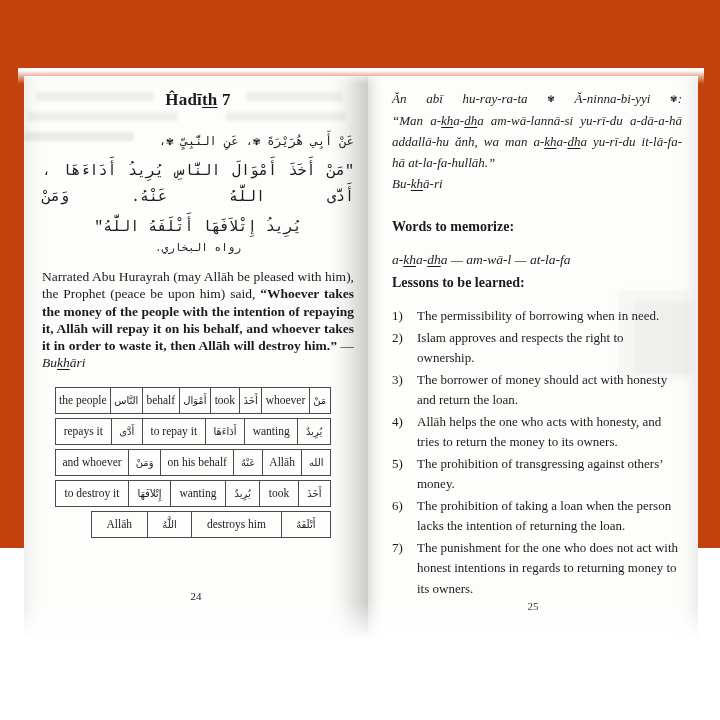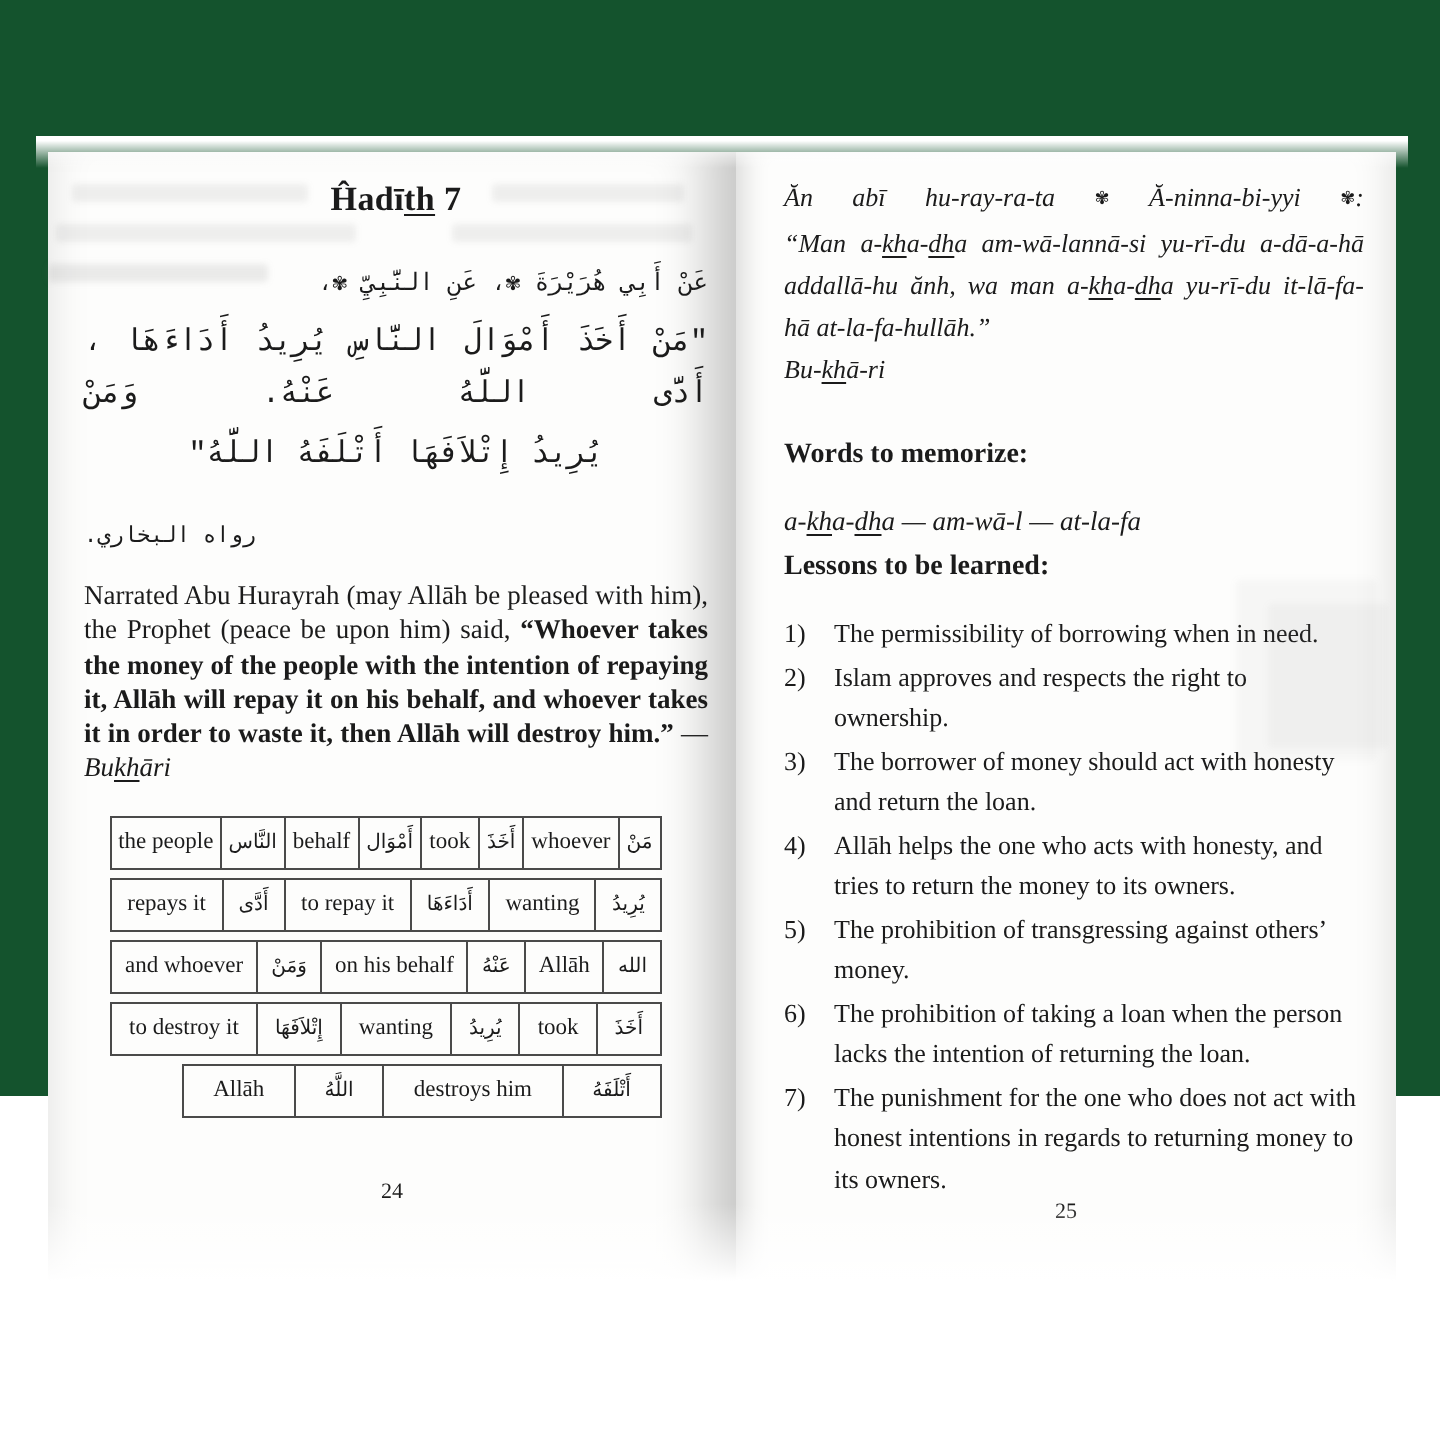--- a/index.html
+++ b/index.html
@@ -1,21 +1,21 @@
 <!DOCTYPE html>
 <html><head>
 <meta charset="utf-8">
 <style>
   html,body{margin:0;padding:0;}
   body{
     width:720px;height:720px;background:#ffffff;
     font-family:"Liberation Serif","DejaVu Serif",serif;
     color:#1b1b1b;overflow:hidden;
   }
-  .canvas{position:relative;width:720px;height:548px;background:#14532d;}
+  .canvas{position:relative;width:720px;height:548px;background:#c2410c;}
   .book{position:absolute;left:24px;top:76px;width:674px;height:566px;display:flex;}
   .book::after{content:"";position:absolute;left:-10px;right:-10px;bottom:-8px;height:48px;
     background:linear-gradient(to bottom,rgba(255,255,255,0),#ffffff 80%);pointer-events:none;}
   .book::before{content:"";position:absolute;left:-6px;right:-6px;top:-8px;height:16px;
     background:linear-gradient(to top,rgba(255,255,255,0),#ffffff 85%);pointer-events:none;z-index:5;}
   .page{position:relative;background:#fdfdfc;}
   .page-left{
     width:344px;padding:10px 14px 0 18px;box-sizing:border-box;
     box-shadow:inset 16px 0 20px -14px rgba(0,0,0,0.10), inset -30px 0 26px -16px rgba(0,0,0,0.22);
   }
@@ -35,21 +35,21 @@
   .g6{top:226px;right:4px;width:60px;height:72px;background:rgba(120,120,120,0.05);}
   .g7{top:214px;right:10px;width:70px;height:90px;background:rgba(120,120,120,0.05);}
 
   .h-title{text-align:center;font-weight:bold;font-size:17px;margin-top:4px;letter-spacing:.2px;}
   .h-sub{text-align:center;font-weight:bold;font-size:15px;margin-top:24px;}
 
   .arabic{direction:rtl;font-family:Liberation Mono, monospace;}
   .ar-isnad{font-size:12px;text-align:right;margin-top:24px;}
   .ar-matn1{font-size:15px;margin-top:10px;text-align:justify;text-align-last:justify;line-height:26px;}
   .ar-matn2{font-size:15px;text-align:center;line-height:26px;margin-top:4px;}
-  .ar-attr{font-size:11px;text-align:left;margin-top:20px;}
+  .ar-attr{font-size:11px;text-align:center;margin-top:0;}
 
   .narration{margin-top:14px;font-size:13.5px;line-height:17.3px;text-align:justify;}
   .b{font-weight:bold;}
   .i{font-style:italic;}
   .u{text-decoration:underline;text-underline-offset:2px;}
   .sym{font-size:9px;font-family:"DejaVu Sans",sans-serif;vertical-align:1px;}
 
   .word-table{margin:15px 0 0 13px;width:276px;}
   .word-row{display:flex;border:1px solid #4a4a4a;height:25px;margin-bottom:4px;background:#fdfdfc;}
   .word-row.indent{margin-left:36px;}

